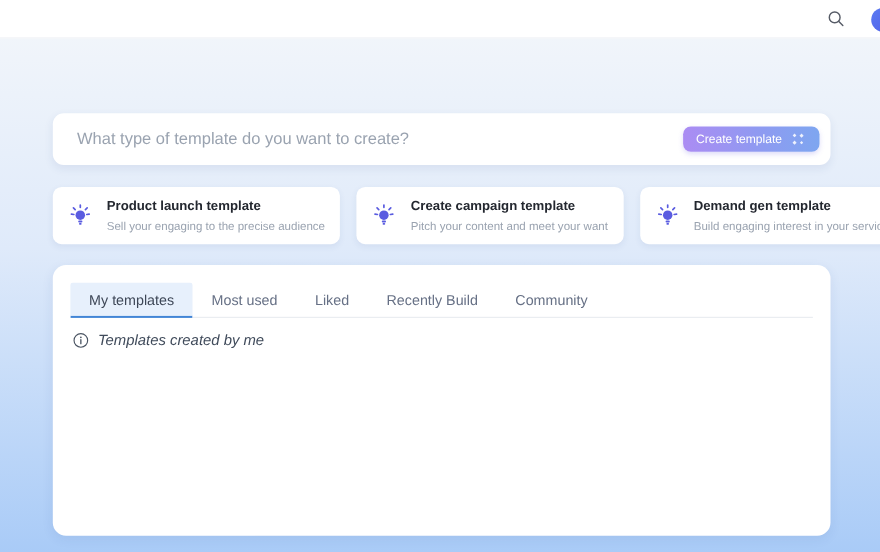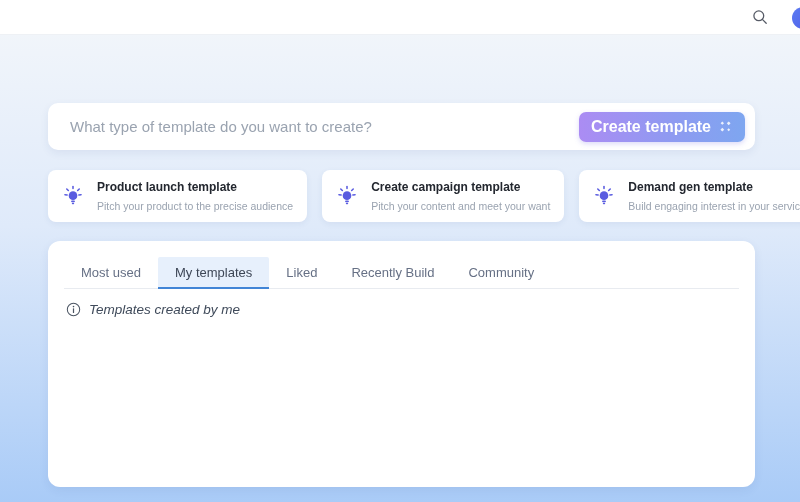--- a/index.html
+++ b/index.html
@@ -36,22 +36,22 @@
     border-radius: 10px; box-shadow: 0 3px 8px rgba(40, 70, 130, 0.08);
     display: flex; align-items: center; padding: 0 10px 0 22px;
   }
   .composer input {
     flex: 1; border: none; outline: none; font-size: 15px;
     color: #374151; background: transparent;
     font-family: "Liberation Sans", "DejaVu Sans", sans-serif;
   }
   .composer input::placeholder { color: #9aa3b0; }
   .create-btn {
-    border: none; cursor: pointer; height: 30px; padding: 0 12px;
-    border-radius: 7px; color: #ffffff; font-weight: bold; font-size: 16px;
+    border: none; cursor: pointer; height: 23px; padding: 0 12px;
+    border-radius: 7px; color: #ffffff; font-weight: normal; font-size: 11px;
     background: linear-gradient(90deg, #ab8cf3 0%, #8f9af1 55%, #7ea6f0 100%);
     display: flex; align-items: center; gap: 7px;
     font-family: "Liberation Sans", "DejaVu Sans", sans-serif;
     box-shadow: 0 2px 5px rgba(120, 110, 230, 0.25);
   }
 
   
   .cards { margin-top: 20px; display: flex; gap: 15px; }
   .card {
     flex: 1; height: 52px; background: #ffffff; border-radius: 8px;
@@ -132,21 +132,21 @@
             <line x1="18.8" y1="4.4" x2="17.1" y2="6"></line>
             <line x1="3.2" y1="10.6" x2="5.6" y2="10.9"></line>
             <line x1="20.8" y1="10.6" x2="18.4" y2="10.9"></line>
           </g>
           <circle cx="12" cy="11.6" r="4.7" fill="#5a5ce0"></circle>
           <rect x="9.9" y="16.8" width="4.2" height="2" rx="1" fill="#5a5ce0"></rect>
           <rect x="10.7" y="19.4" width="2.6" height="1.7" rx="0.8" fill="#5a5ce0"></rect>
         </svg>
         <div class="card-text">
           <span class="card-title">Product launch template</span>
-          <span class="card-sub">Pitch your product to the precise audience</span>
+          <span class="card-sub">Sell your engaging to the precise audience</span>
         </div>
       </div>
 
       <div class="card">
         <svg class="bulb" viewBox="0 0 24 24">
           <g stroke="#5a5ce0" stroke-width="1.7" stroke-linecap="round">
             <line x1="12" y1="1.6" x2="12" y2="3.8"></line>
             <line x1="5.2" y1="4.4" x2="6.9" y2="6"></line>
             <line x1="18.8" y1="4.4" x2="17.1" y2="6"></line>
             <line x1="3.2" y1="10.6" x2="5.6" y2="10.9"></line>
@@ -178,22 +178,22 @@
         <div class="card-text">
           <span class="card-title">Demand gen template</span>
           <span class="card-sub">Build engaging interest in your services</span>
         </div>
       </div>
 
     </div>
 
     <section class="panel">
       <nav class="tabs">
+        <button class="tab active">My templates</button>
         <button class="tab">Most used</button>
-        <button class="tab active">My templates</button>
         <button class="tab">Liked</button>
         <button class="tab">Recently Build</button>
         <button class="tab">Community</button>
       </nav>
       <div class="empty-state">
         <svg width="15" height="15" viewBox="0 0 16 16">
           <circle cx="8" cy="8" r="6.6" fill="none" stroke="#4b5563" stroke-width="1.1"></circle>
           <circle cx="8" cy="4.9" r="0.85" fill="#4b5563"></circle>
           <rect x="7.35" y="6.7" width="1.3" height="5" rx="0.6" fill="#4b5563"></rect>
         </svg>

